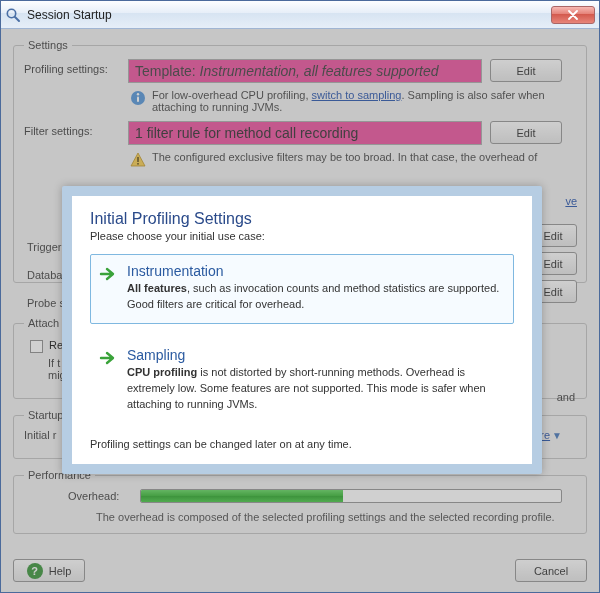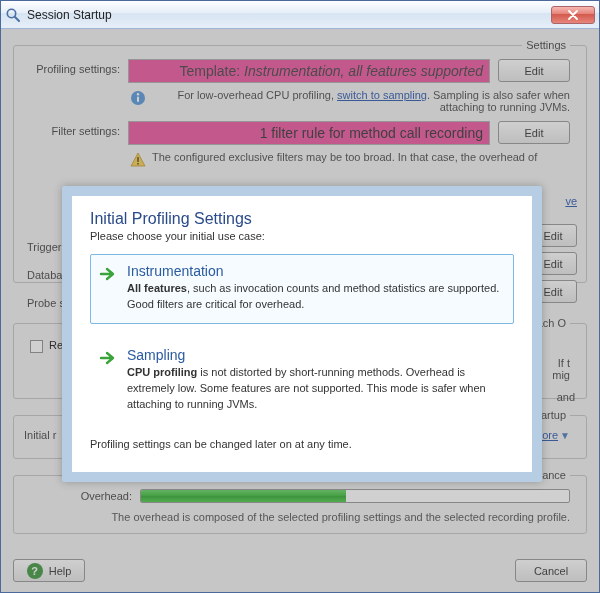--- a/index.html
+++ b/index.html
@@ -24,23 +24,22 @@
   .win-close {
     width:44px; height:18px; border:1px solid #a66; border-radius:3px;
     background:linear-gradient(#f6b9b3,#e48076 45%,#d35a4e 46%,#e8857a);
     display:flex; align-items:center; justify-content:center;
   }
   .client { padding:10px 12px 8px 12px; height:calc(100% - 28px); position:relative; }
   .dim-overlay { position:absolute; inset:0; background:rgba(120,120,120,0.35); pointer-events:none; }
 
   fieldset.group {
     border:1px solid #bfbfbf; border-radius:3px;
-    margin:0 0 10px 0; padding:8px 16px 10px 10px;
+    margin:0 0 10px 0; padding:8px 24px 10px 10px;
     background:#f0f0f0;
-    text-align:right;
   }
   fieldset.group > legend { font-size:11px; color:#333; padding:0 4px; }
 
   .row { display:flex; align-items:flex-start; gap:8px; margin-bottom:6px; }
   .row-label { width:96px; padding-top:4px; color:#333; }
   .field {
     flex:1; min-height:22px; background:#ec4899; border:1px solid #a7a7a7;
     padding:3px 6px; font-size:14px; color:#222;
   }
   .field .tmpl-prefix { color:#333; }
@@ -69,21 +68,21 @@
   .footer .spacer { flex:1; }
   .help-btn .qmark {
     width:16px; height:16px; border-radius:50%; background:#2f8f2f;
     color:#fff; font-weight:bold; display:inline-flex; align-items:center;
     justify-content:center; margin-right:6px; font-size:11px;
   }
 
   
   .modal-wrap { position:absolute; left:62px; top:186px; width:480px; }
   .modal-border { background:#b6cde3; padding:10px; border-radius:2px; box-shadow:0 0 8px rgba(0,0,0,0.25); }
-  .modal { background:#fff; padding:14px 18px 22px 18px; }
+  .modal { background:#fff; padding:14px 18px 14px 18px; }
   .modal h1 { margin:0 0 2px 0; font-size:16px; font-weight:normal; color:#2a4a8a; font-family:"Segoe UI",Tahoma,Arial,sans-serif; }
   .modal .subtitle { font-size:11px; color:#333; margin-bottom:12px; }
   .option {
     border:1px solid transparent; border-radius:2px;
     padding:8px 10px 10px 8px; margin-bottom:14px;
     display:flex; gap:10px;
   }
   .option.selected { border:1px solid #7fb8e0; background:#f6fbff; }
   .opt-arrow { flex:0 0 18px; height:18px; margin-top:2px; }
   .opt-body { flex:1; }

